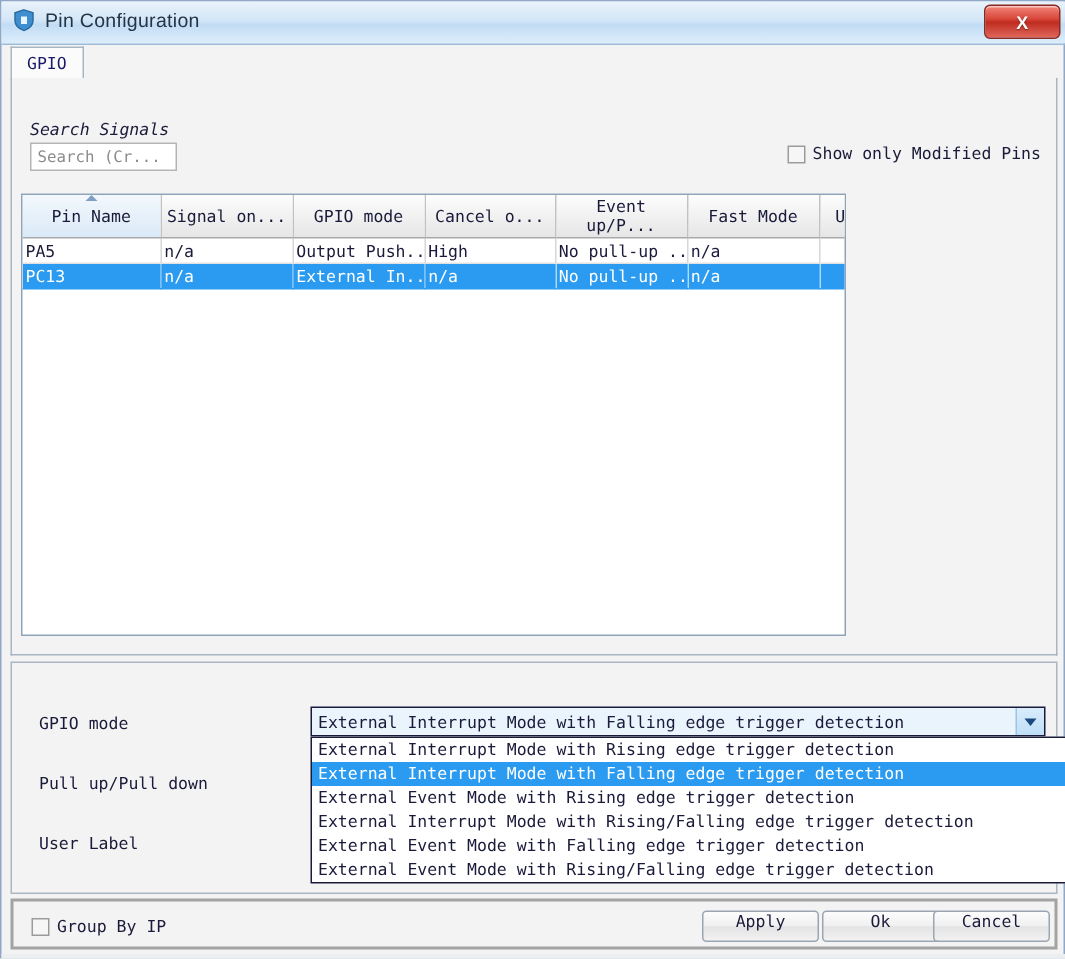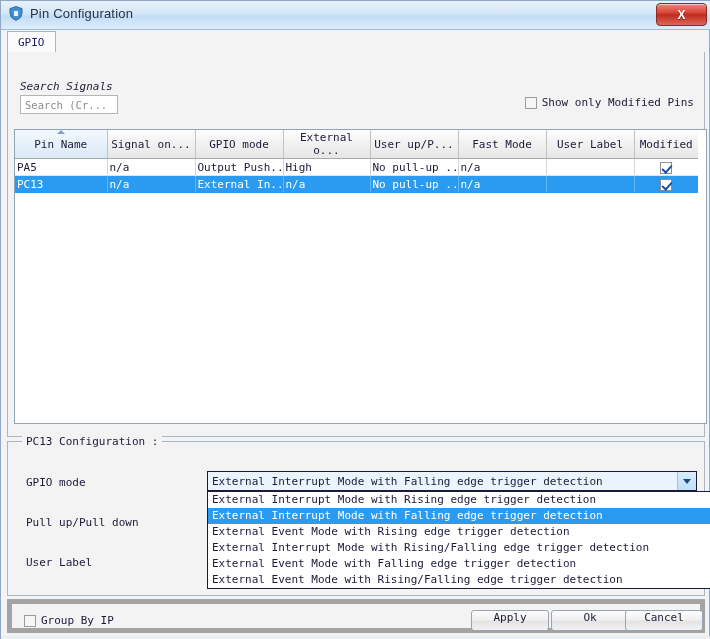--- a/index.html
+++ b/index.html
@@ -41,21 +41,21 @@
   .search-input{position:absolute;left:12px;top:43px;width:98px;height:19px;
     box-sizing:border-box;background:#fff;border:1px solid #b4b4b4;
     font-family:"DejaVu Sans Mono","Liberation Mono",monospace;font-size:10.5px;
     color:#8b8b8b;padding:0 4px;}
   .search-input::placeholder{color:#8b8b8b;}
   .chk-row{position:absolute;right:10px;top:44px;display:flex;align-items:center;gap:5px;cursor:pointer;}
   .cbox{width:12px;height:12px;box-sizing:border-box;background:#f6f6f6;
     border:1px solid #9b9b9b;display:inline-block;position:relative;}
   .chk-text{font-size:11px;}
   
-  .table-wrap{position:absolute;left:6px;top:77px;width:693px;height:295px;
+  .table-wrap{position:absolute;left:6px;top:77px;width:550px;height:295px;
     box-sizing:border-box;background:#fff;border:1px solid #8fa4b8;overflow:hidden;}
   table.grid{border-collapse:collapse;table-layout:fixed;width:683px;}
   table.grid th{
     height:20px;box-sizing:border-box;
     background:linear-gradient(to bottom,#fdfdfd 0%,#f1f1f1 50%,#e6e6e6 100%);
     border-right:1px solid #c2c2c2;border-bottom:1px solid #a9a9a9;
     font-weight:normal;font-size:11px;color:#1a1a3a;text-align:center;
     position:relative;cursor:pointer;}
   table.grid th.sorted{background:linear-gradient(to bottom,#f3f8fd 0%,#e4eff9 60%,#d9e9f7 100%);}
   table.grid th .sortarrow{position:absolute;left:50%;top:0px;margin-left:-4px;
@@ -83,21 +83,21 @@
     display:flex;align-items:center;justify-content:center;border-left:1px solid #9dc4e4;}
   .combo .carrow i{width:0;height:0;border-left:4px solid transparent;
     border-right:4px solid transparent;border-top:5px solid #1a4a80;display:block;}
   .droplist{position:absolute;left:199px;top:49px;width:568px;
     box-sizing:border-box;background:#fff;border:1px solid #1a1a3a;z-index:20;}
   .dl-item{height:16px;line-height:16px;font-size:11px;padding-left:4px;
     white-space:nowrap;overflow:hidden;cursor:pointer;color:#1a1a3a;}
   .dl-item.sel{background:#2a9bf0;color:#fff;}
   
   .footer{position:absolute;left:6px;top:598px;width:698px;height:34px;
-    box-sizing:border-box;border:5px solid #a3a3a3;background:#f3f3f3;}
+    box-sizing:border-box;border:2px solid #a3a3a3;background:#f3f3f3;}
   .footchk{position:absolute;left:12px;top:10px;display:flex;align-items:center;gap:5px;cursor:pointer;}
   .btn{position:absolute;top:6px;height:21px;width:78px;box-sizing:border-box;
     background:linear-gradient(to bottom,#fcfcfc 0%,#f0f0f0 48%,#e3e3e3 52%,#f2f2f2 100%);
     border:1px solid #9aa5b1;border-radius:3px;font-size:11px;color:#1a1a3a;
     font-family:"DejaVu Sans Mono","Liberation Mono",monospace;cursor:pointer;
     display:flex;justify-content:center;}
   .bottom-edge{position:absolute;left:0;top:635px;width:710px;height:4px;background:#eceff2;}
 </style>
 </head>
 <body>
@@ -149,22 +149,22 @@
             <col style="width:64px">
         </colgroup>
         <thead>
           <tr>
             <th class="sorted">
               <span class="sortarrow"></span>
               <span>Pin Name</span>
             </th>
             <th><span>Signal on...</span></th>
             <th><span>GPIO mode</span></th>
-            <th><span>External o...</span></th>
-            <th><span>User up/P...</span></th>
+            <th><span>Cancel o...</span></th>
+            <th><span>Event up/P...</span></th>
             <th><span>Fast Mode</span></th>
             <th><span>User Label</span></th>
             <th style="border-right:none"><span>Modified</span></th>
           </tr>
         </thead>
         <tbody>
           <tr>
             <td>PA5</td>
             <td>n/a</td>
             <td>Output Push...</td>
@@ -187,21 +187,20 @@
             <td class="center" style="border-right:none">
               <span class="cellchk"></span>
             </td>
           </tr>
         </tbody>
       </table>
     </div>
   </div>
 
   <div class="groupbox">
-    <div class="gb-title">PC13 Configuration :</div>
 
     <div class="field-label" style="top:34px">GPIO mode</div>
     <div class="field-label" style="top:74px">Pull up/Pull down</div>
     <div class="field-label" style="top:114px">User Label</div>
 
     <div class="combo">
       <span class="ctext">External Interrupt Mode with Falling edge trigger detection</span>
       <span class="carrow">
           <i></i>
         </span>

